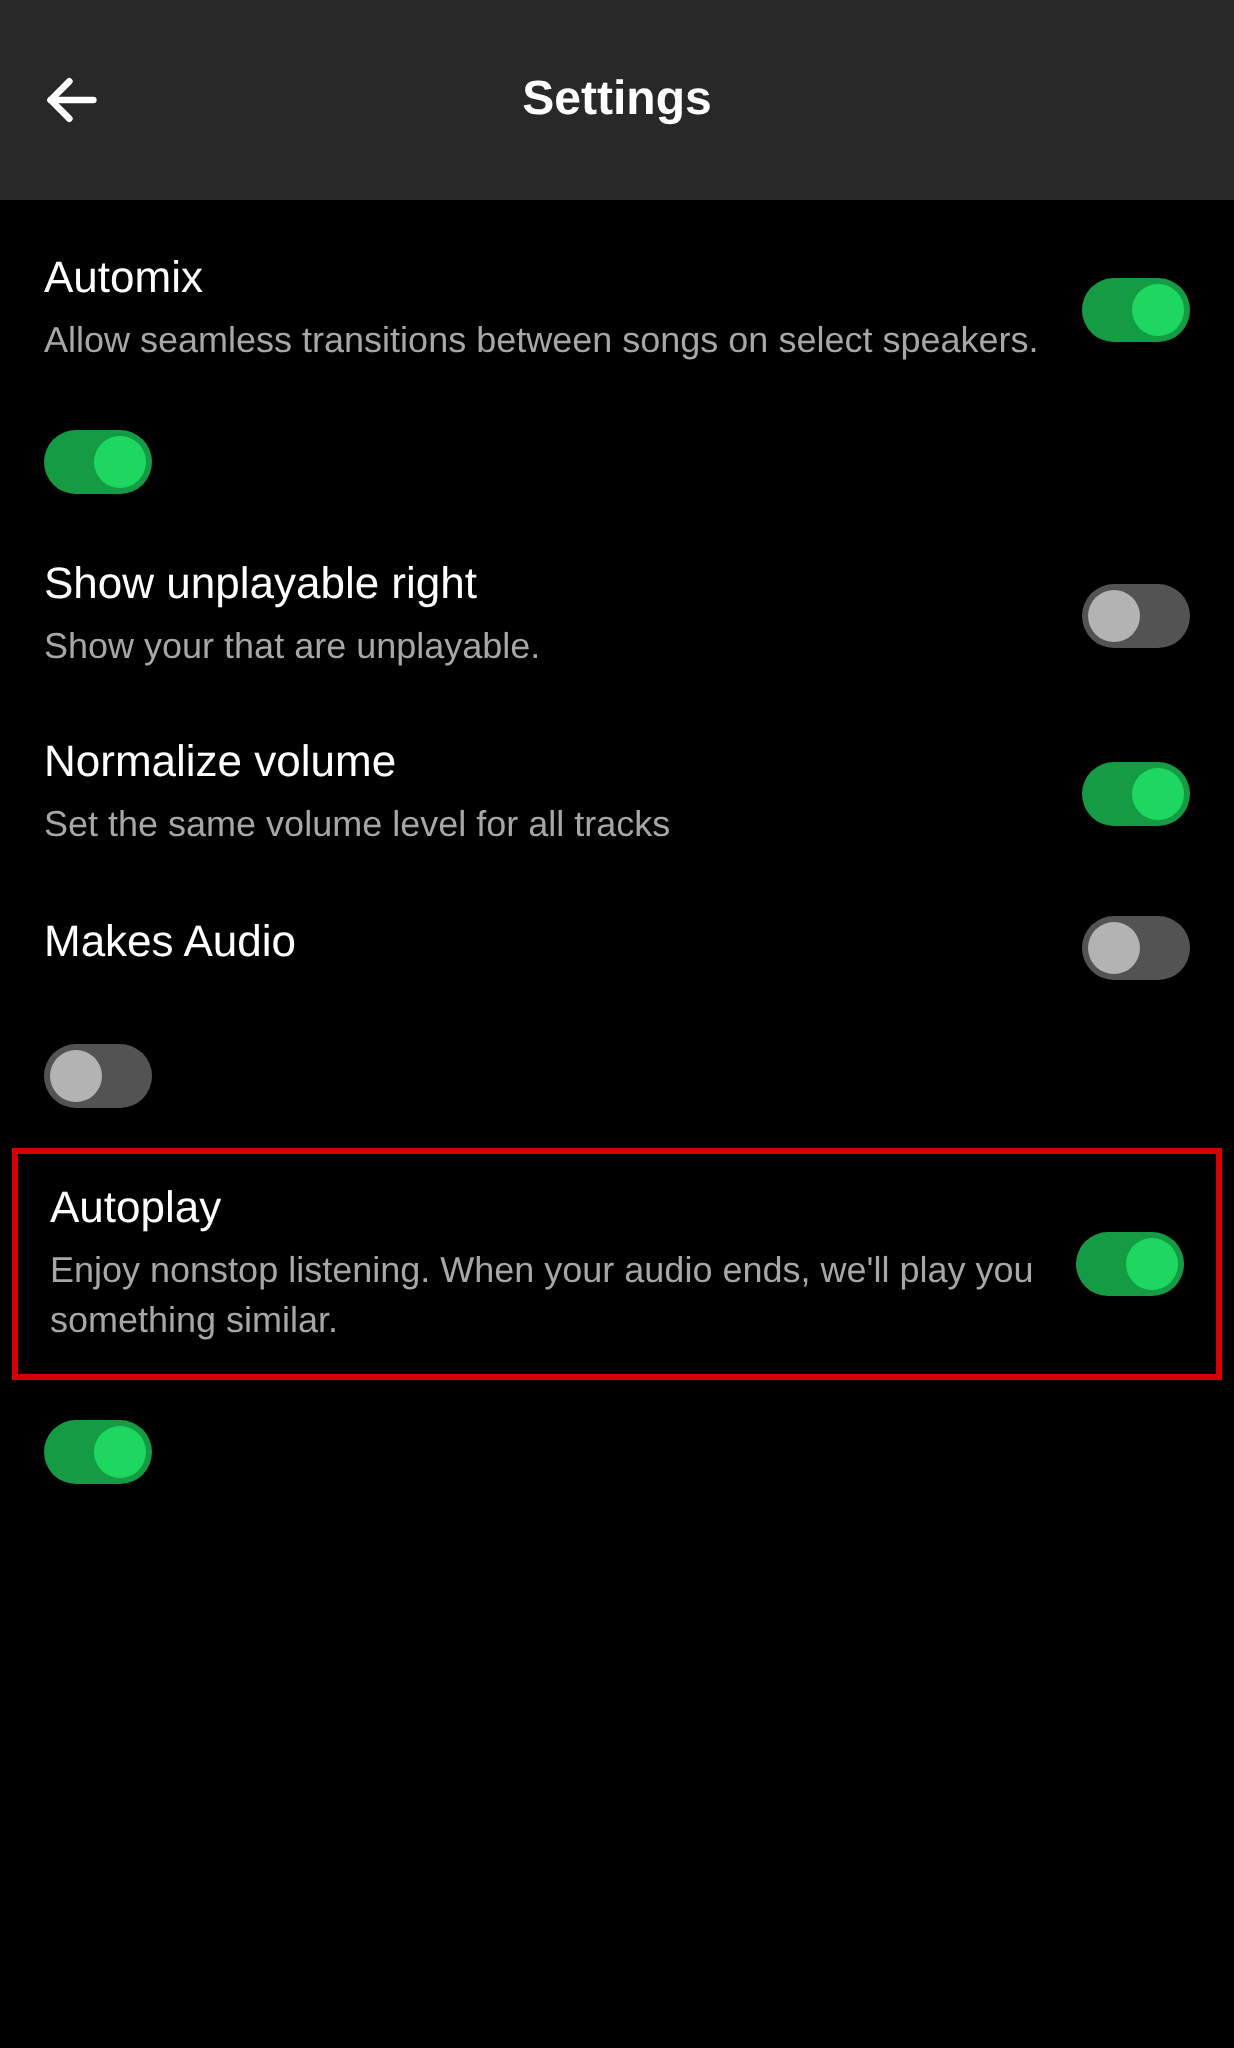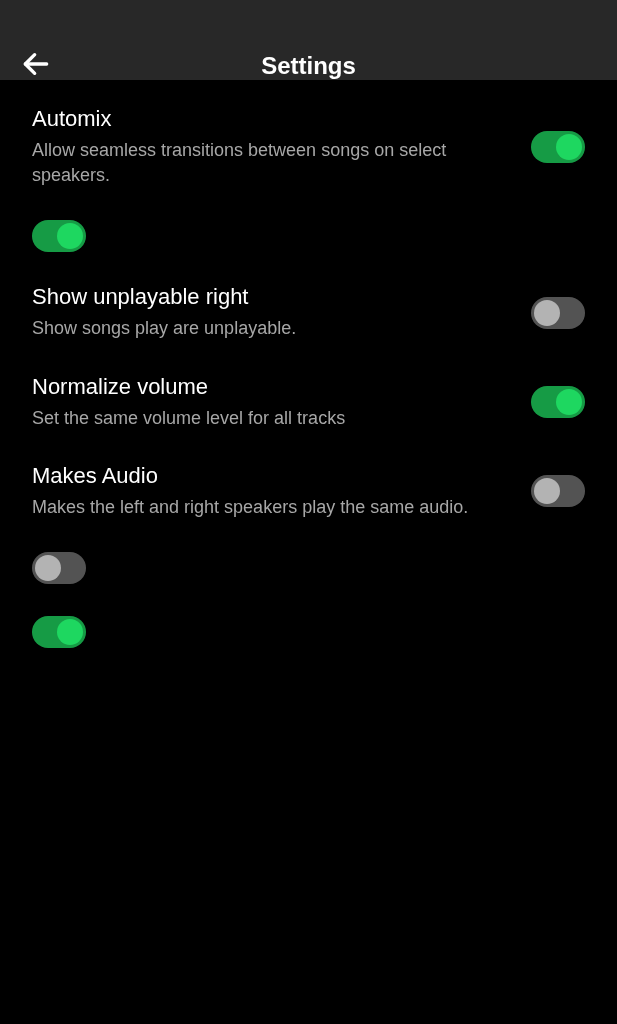--- a/index.html
+++ b/index.html
@@ -9,42 +9,42 @@
     }
     body {
       width: 617px;
       height: 1024px;
       background: #000000;
       font-family: -apple-system, BlinkMacSystemFont, "Segoe UI", Helvetica, Arial, sans-serif;
       overflow: hidden;
     }
     .header {
       background: #282828;
-      height: 80px;
+      height: 100px;
       display: flex;
-      align-items: flex-end;
+      align-items: center;
       padding: 0 20px;
       position: relative;
     }
     .back-button {
       position: absolute;
       left: 20px;
       display: flex;
       align-items: center;
       cursor: pointer;
     }
     .header-title {
       flex: 1;
       text-align: center;
       color: #ffffff;
       font-size: 24px;
       font-weight: 700;
     }
     .settings-list {
-      padding: 10px 10px;
+      padding: 10px 0;
     }
     .setting-item {
       display: flex;
       align-items: center;
       padding: 16px 22px;
       gap: 12px;
     }
     .setting-content {
       flex: 1;
     }
@@ -136,53 +136,61 @@
 
   <div class="setting-item">
     <div class="toggle on">
       <div class="toggle-knob"></div>
     </div>
   </div>
 
   <div class="setting-item">
     <div class="setting-content">
       <div class="setting-title">Show unplayable right</div>
-      <div class="setting-description">Show songs play are unplayable.</div>
+      <div class="setting-description">Show your that are unplayable.</div>
     </div>
     <div class="toggle off">
       <div class="toggle-knob"></div>
     </div>
   </div>
 
   <div class="setting-item">
     <div class="setting-content">
       <div class="setting-title">Normalize volume</div>
       <div class="setting-description">Set the same volume level for all tracks</div>
     </div>
     <div class="toggle on">
       <div class="toggle-knob"></div>
     </div>
   </div>
 
   <div class="setting-item">
     <div class="setting-content">
       <div class="setting-title">Makes Audio</div>
-      <div class="setting-description">Makes the left and right speakers play the same audio.</div>
     </div>
     <div class="toggle off">
       <div class="toggle-knob"></div>
     </div>
   </div>
 
   <div class="setting-item">
     <div class="toggle off">
       <div class="toggle-knob"></div>
     </div>
   </div>
 
+  <div class="setting-item highlighted">
+    <div class="setting-content">
+      <div class="setting-title">Autoplay</div>
+      <div class="setting-description">Enjoy nonstop listening. When your audio ends, we'll play you something similar.</div>
+    </div>
+    <div class="toggle on">
+      <div class="toggle-knob"></div>
+    </div>
+  </div>
 
   <div class="setting-item">
     <div class="toggle on">
       <div class="toggle-knob"></div>
     </div>
   </div>
 
 </div>
 
 </body></html>

